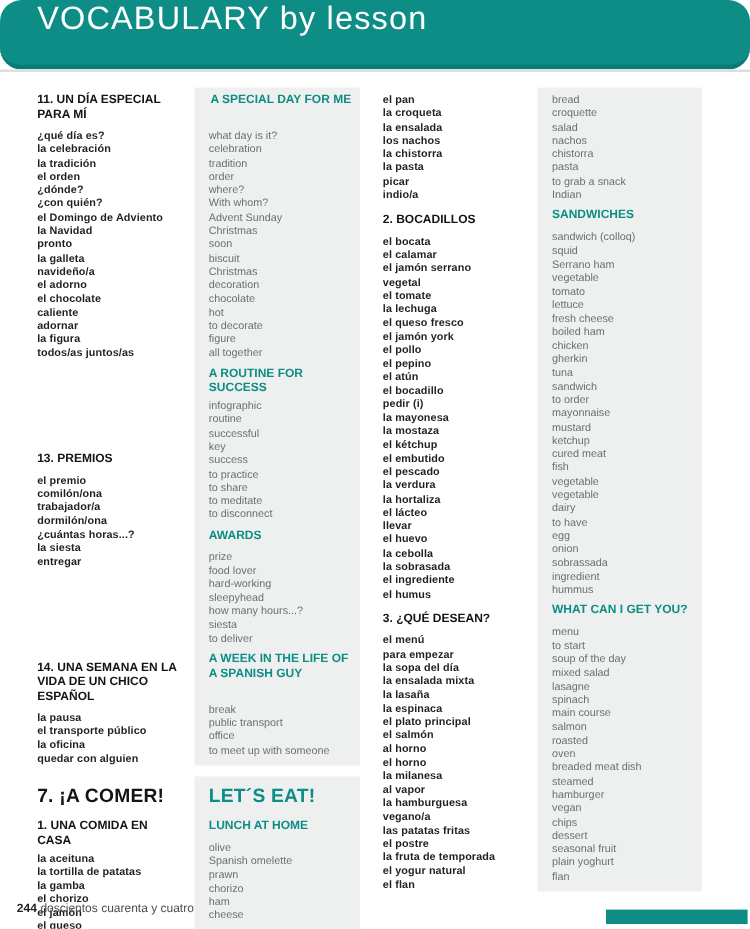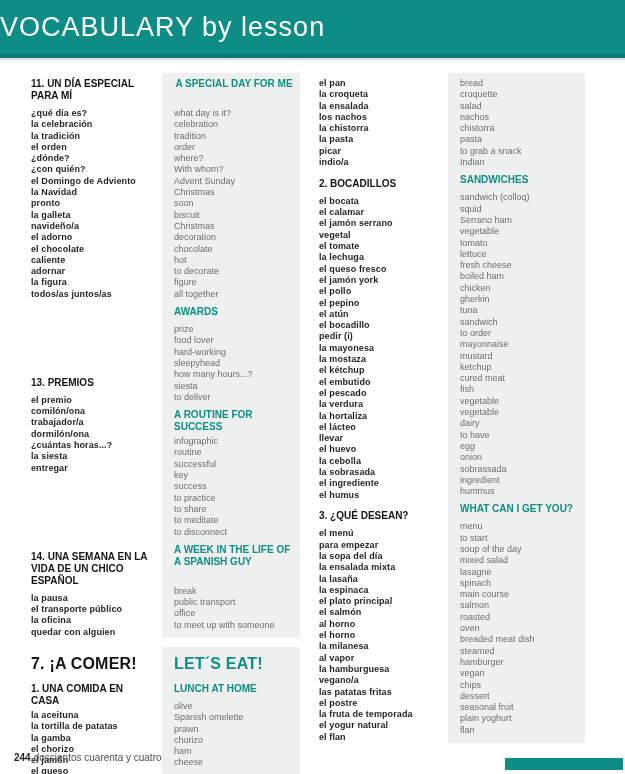--- a/index.html
+++ b/index.html
@@ -14,21 +14,23 @@
     width:625px;height:774px;
     background:#ffffff;
     font-family:"Liberation Sans", sans-serif;
     position:relative;
     overflow:hidden;
   }
   .page-header{
     height:58px;
     background:var(--teal);
     border-bottom:4px solid #0a7b74;
-    display:flex;align-items:center;
+    display:flex;
+    padding-left:31px;
+    border-radius:18px;
   }
   .page-header h1{
     margin:0;
     color:#ffffff;
     font-size:27px;
     font-weight:200;
     letter-spacing:1px;
   }
   .header-divider{height:2px;background:#dcdddc;}
   .content{
@@ -154,40 +156,40 @@
             <div class="entry">biscuit</div>
             <div class="entry">Christmas</div>
             <div class="entry">decoration</div>
             <div class="entry">chocolate</div>
             <div class="entry">hot</div>
             <div class="entry">to decorate</div>
             <div class="entry">figure</div>
             <div class="entry">all together</div>
           </div>
           <div class="section">
-            <div class="sec-head" style="min-height: 15px;">AWARDS</div>
-            <div class="entry">prize</div>
-            <div class="entry">food lover</div>
-            <div class="entry">hard-working</div>
-            <div class="entry">sleepyhead</div>
-            <div class="entry">how many hours...?</div>
-            <div class="entry">siesta</div>
-            <div class="entry">to deliver</div>
-          </div>
-          <div class="section">
             <div class="sec-head" style="min-height: 15px;">A ROUTINE FOR SUCCESS</div>
             <div class="entry">infographic</div>
             <div class="entry">routine</div>
             <div class="entry">successful</div>
             <div class="entry">key</div>
             <div class="entry">success</div>
             <div class="entry">to practice</div>
             <div class="entry">to share</div>
             <div class="entry">to meditate</div>
             <div class="entry">to disconnect</div>
+          </div>
+          <div class="section">
+            <div class="sec-head" style="min-height: 15px;">AWARDS</div>
+            <div class="entry">prize</div>
+            <div class="entry">food lover</div>
+            <div class="entry">hard-working</div>
+            <div class="entry">sleepyhead</div>
+            <div class="entry">how many hours...?</div>
+            <div class="entry">siesta</div>
+            <div class="entry">to deliver</div>
           </div>
           <div class="section">
             <div class="sec-head" style="min-height: 39px;">A WEEK IN THE LIFE OF A SPANISH GUY</div>
             <div class="entry">break</div>
             <div class="entry">public transport</div>
             <div class="entry">office</div>
             <div class="entry">to meet up with someone</div>
           </div>
         </div>
       </div>

